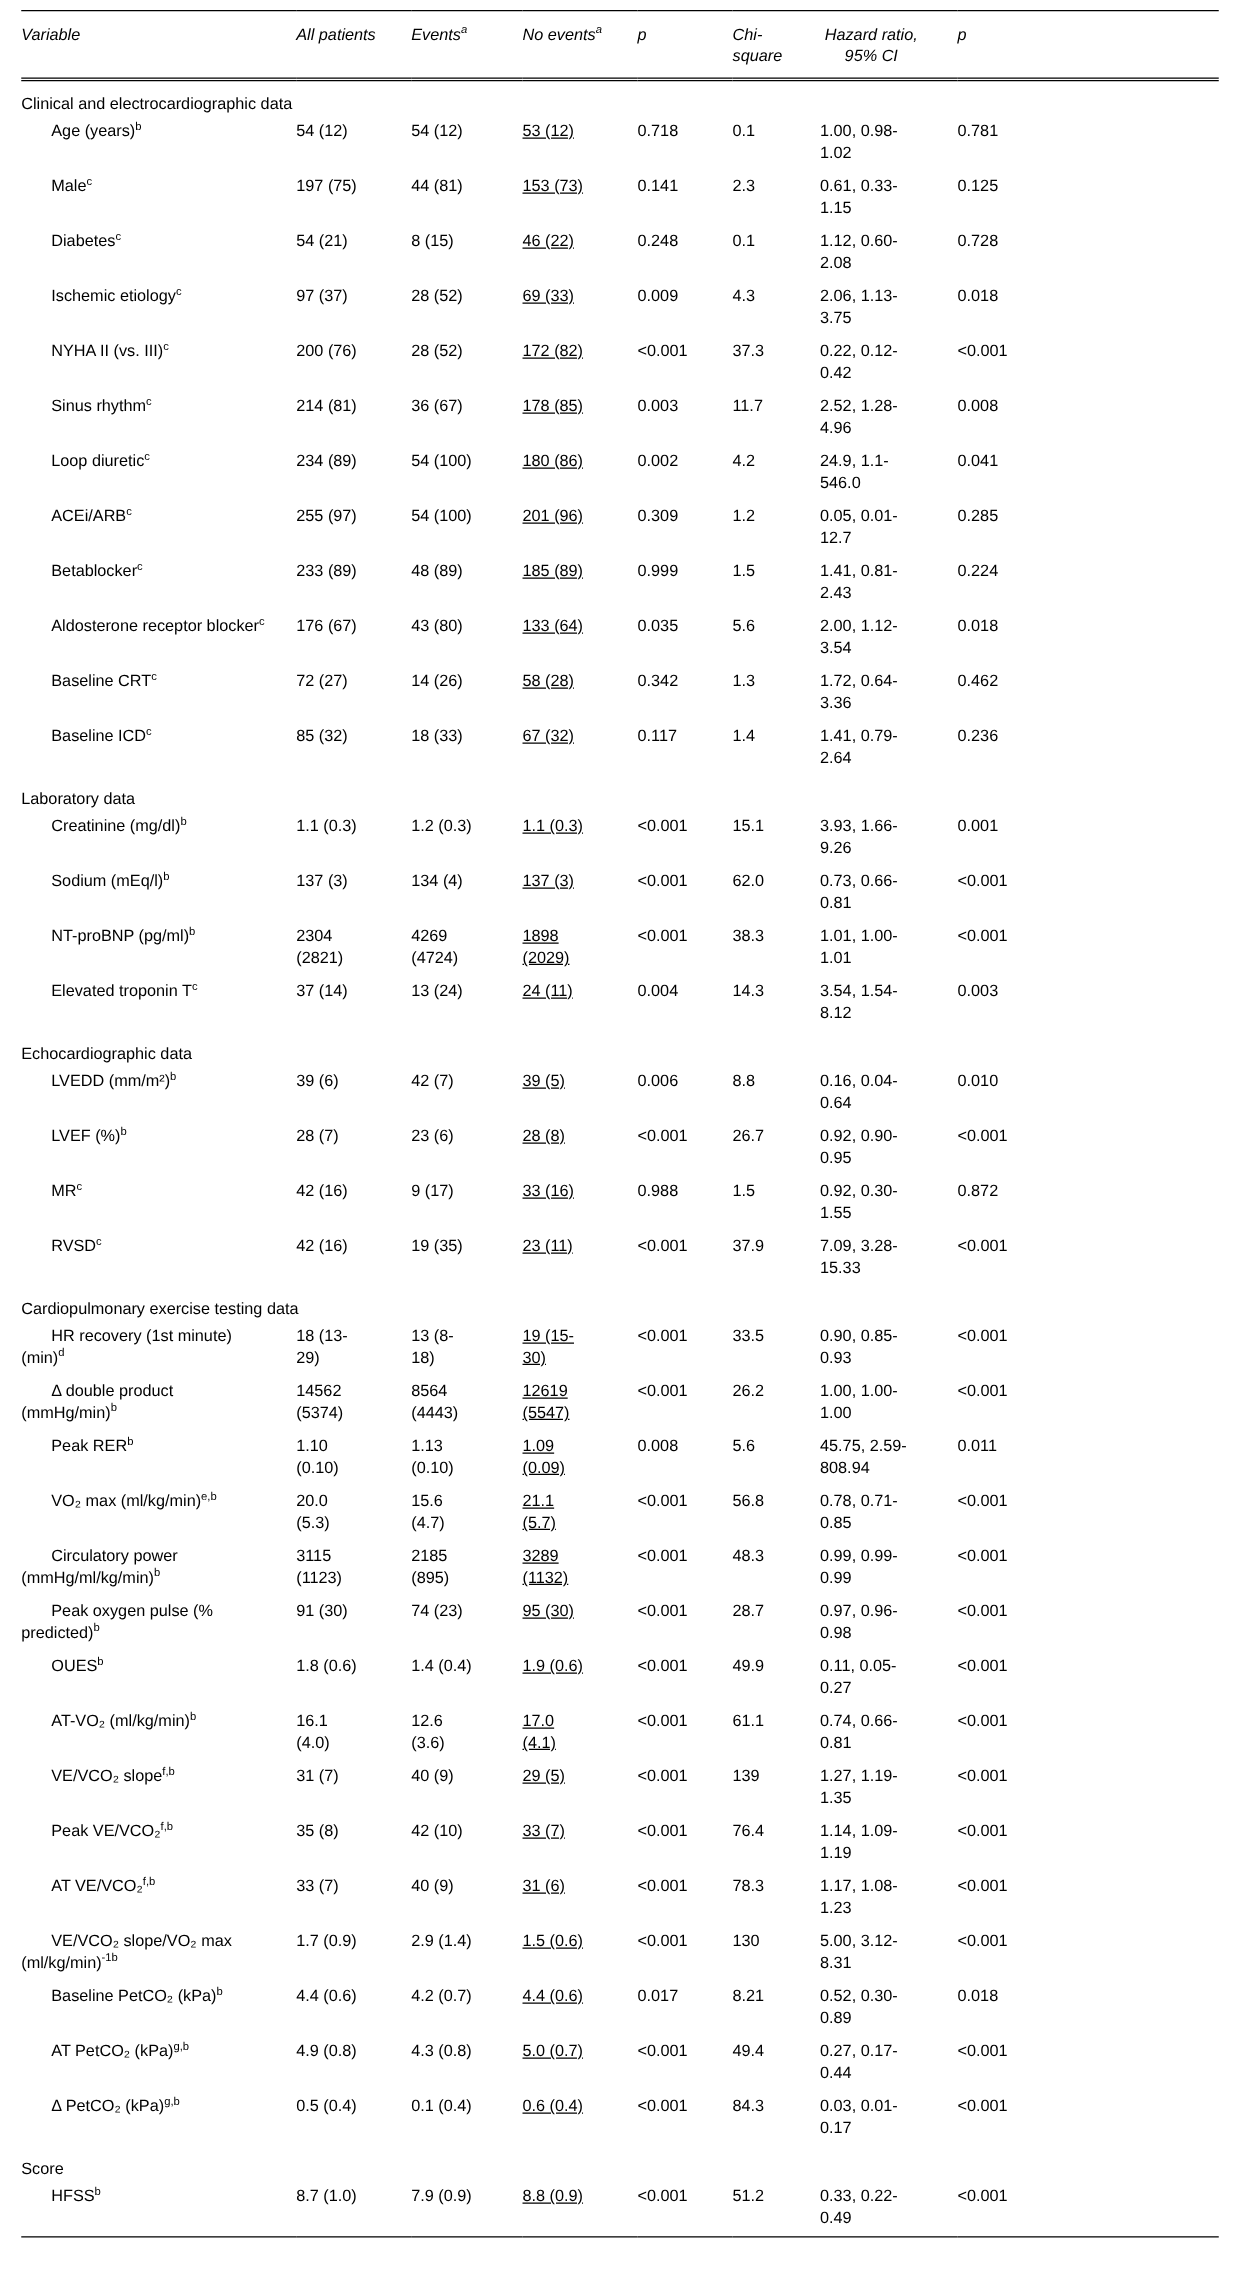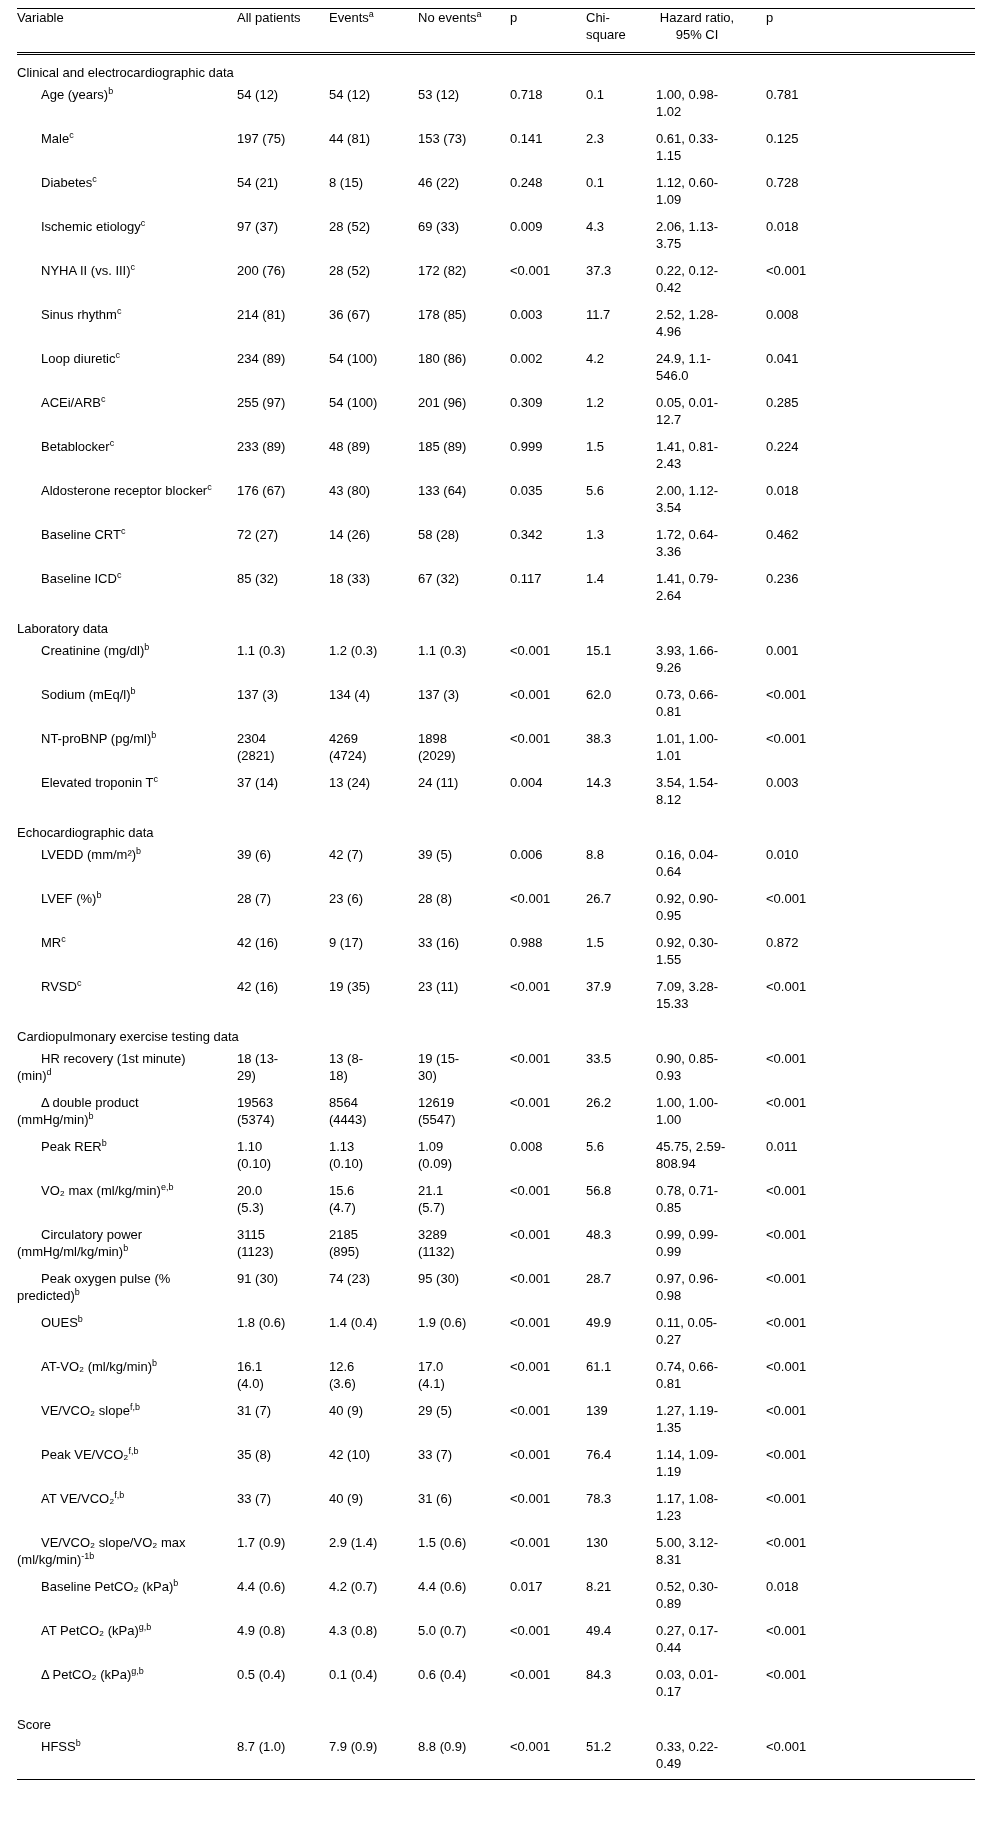--- a/index.html
+++ b/index.html
@@ -29,34 +29,35 @@
   col.c-chi      { width: 70px; }
   col.c-hr       { width: 110px; }
   col.c-p2       { width: 209px; }
 
   thead th {
     font-weight: normal;
     text-align: left;
     vertical-align: top;
     border-top: 1px solid #000;
     border-bottom: 3px double #000;
-    padding: 0 8px 9px 0;
+    padding: 10px 8px 9px 0;
+    font-style: italic;
   }
   thead th.c-chi { padding-right: 24px; }
   thead th.c-hr  { padding-right: 28px; text-align: center; }
 
   tbody td {
     vertical-align: top;
     padding: 3px 0 7px 0;
     text-align: left;
   }
   td.var-cell      { text-indent: 24px; padding-right: 25px; }
   td.c-all         { padding-right: 40px; }
   td.c-events      { padding-right: 39px; }
-  td.c-noevents    { padding-right: 40px; }
+  td.c-noevents    { padding-right: 40px; text-decoration: underline; }
   td.c-hr          { padding-right: 30px; }
   td.section-cell {
     padding: 9px 0 2px 0;
     text-indent: 0;
     white-space: nowrap;
   }
   sup {
     font-size: 9px;
     line-height: 0;
     vertical-align: super;
@@ -113,21 +114,21 @@
           <td class="c-hr">0.61, 0.33-1.15</td>
           <td class="c-p2">0.125</td>
         </tr>
         <tr>
           <td class="c-var var-cell"><span>Diabetes</span><sup>c</sup></td>
           <td class="c-all">54 (21)</td>
           <td class="c-events">8 (15)</td>
           <td class="c-noevents">46 (22)</td>
           <td class="c-p1">0.248</td>
           <td class="c-chi">0.1</td>
-          <td class="c-hr">1.12, 0.60-1.09</td>
+          <td class="c-hr">1.12, 0.60-2.08</td>
           <td class="c-p2">0.728</td>
         </tr>
         <tr>
           <td class="c-var var-cell"><span>Ischemic etiology</span><sup>c</sup></td>
           <td class="c-all">97 (37)</td>
           <td class="c-events">28 (52)</td>
           <td class="c-noevents">69 (33)</td>
           <td class="c-p1">0.009</td>
           <td class="c-chi">4.3</td>
           <td class="c-hr">2.06, 1.13-3.75</td>
@@ -307,21 +308,21 @@
           <td class="c-all">18 (13-29)</td>
           <td class="c-events">13 (8-18)</td>
           <td class="c-noevents">19 (15-30)</td>
           <td class="c-p1">&lt;0.001</td>
           <td class="c-chi">33.5</td>
           <td class="c-hr">0.90, 0.85-0.93</td>
           <td class="c-p2">&lt;0.001</td>
         </tr>
         <tr>
           <td class="c-var var-cell"><span>Δ double product (mmHg/min)</span><sup>b</sup></td>
-          <td class="c-all">19563 (5374)</td>
+          <td class="c-all">14562 (5374)</td>
           <td class="c-events">8564 (4443)</td>
           <td class="c-noevents">12619 (5547)</td>
           <td class="c-p1">&lt;0.001</td>
           <td class="c-chi">26.2</td>
           <td class="c-hr">1.00, 1.00-1.00</td>
           <td class="c-p2">&lt;0.001</td>
         </tr>
         <tr>
           <td class="c-var var-cell"><span>Peak RER</span><sup>b</sup></td>
           <td class="c-all">1.10 (0.10)</td>

